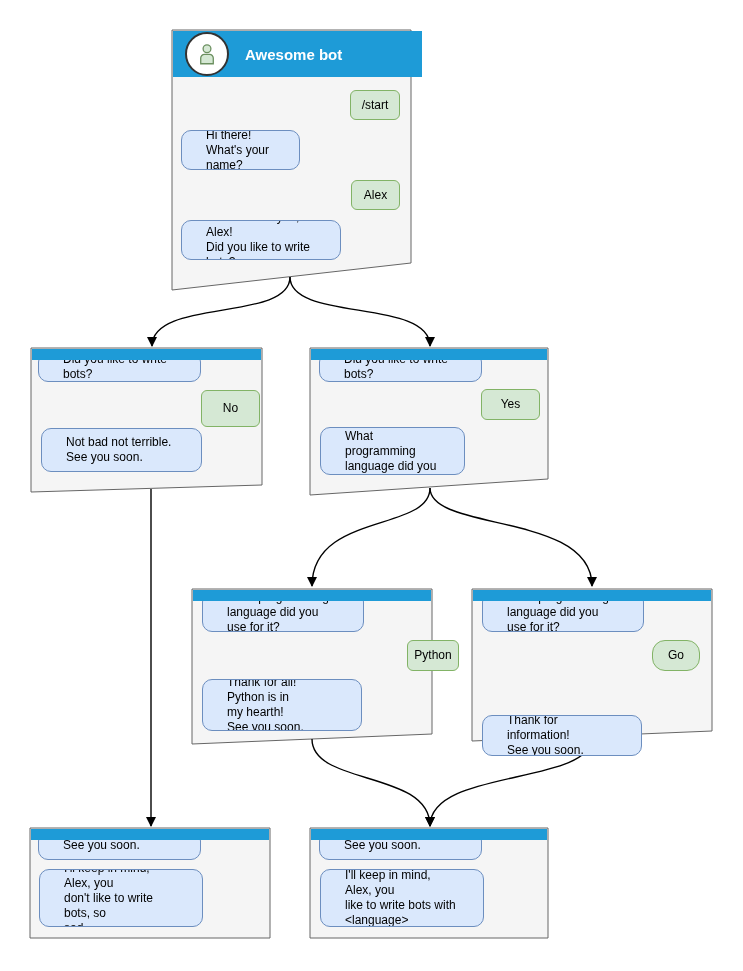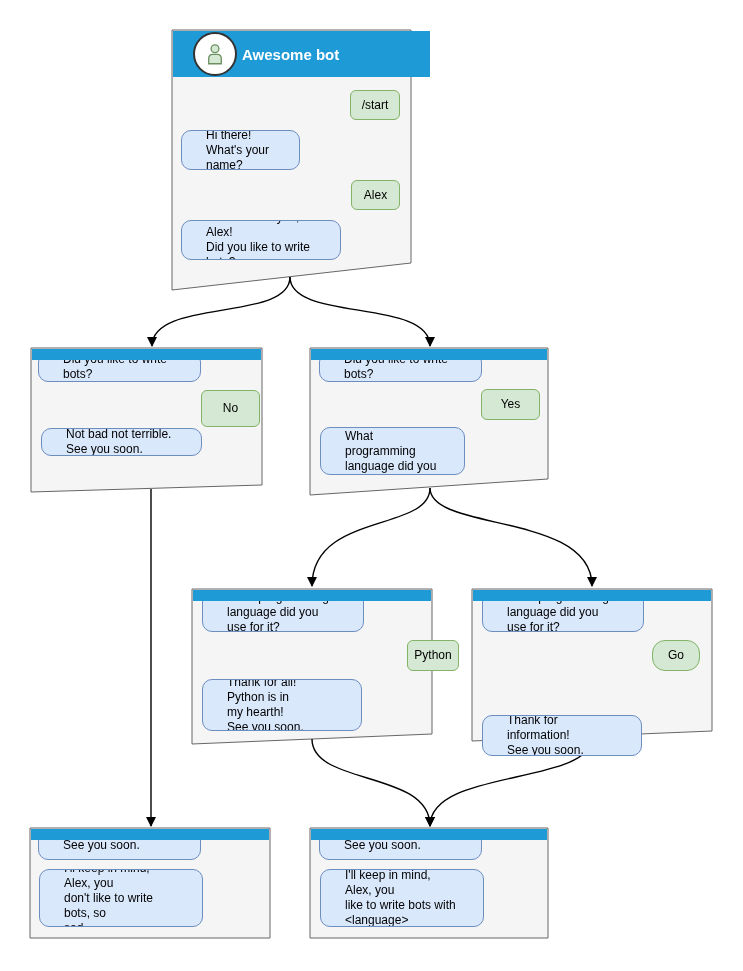--- a/index.html
+++ b/index.html
@@ -25,22 +25,22 @@
   .titlebar {
     position: absolute;
     background: var(--header_blue, #1E9BD7);
     z-index: 3;
   }
   .root-header {
     position: absolute;
     background: var(--header_blue, #1E9BD7);
     display: flex;
     align-items: center;
-    padding-left: 20px;
-    gap: 5px;
+    padding-left: 12px;
+    gap: 16px;
     z-index: 3;
   }
   .avatar-circle {
     width: 40px; height: 40px;
     background: #ffffff;
     border: 2px solid #333333;
     border-radius: 50%;
     display: flex; align-items: center; justify-content: center;
     flex: 0 0 auto;
   }
@@ -118,21 +118,21 @@
   <div class="bubble user" style="left:350px; top:90px; width:50px; height:30px;">/start</div>
   <div class="bubble bot" style="left:181px; top:130px; width:119px; height:40px;">Hi there!
 What's your name?</div>
   <div class="bubble user" style="left:351px; top:180px; width:49px; height:30px;">Alex</div>
   <div class="bubble bot" style="left:181px; top:220px; width:160px; height:40px;">Nice to meet you, Alex!
 Did you like to write bots?</div>
 
   <div class="bubble bot" style="left:38px; top:352px; width:163px; height:30px;">Did you like to write bots?</div>
   <div class="titlebar" style="left:32px; top:349px; width:229px; height:11px;"></div>
   <div class="bubble user" style="left:201px; top:390px; width:59px; height:37px;text-align:center;">No</div>
-  <div class="bubble bot" style="left:41px; top:428px; width:161px; height:28px;">Not bad not terrible.
+  <div class="bubble bot" style="left:41px; top:428px; width:161px; height:44px;">Not bad not terrible.
 See you soon.</div>
 
   <div class="bubble bot" style="left:319px; top:352px; width:163px; height:30px;">Did you like to write bots?</div>
   <div class="titlebar" style="left:311px; top:349px; width:236px; height:11px;"></div>
   <div class="bubble user" style="left:481px; top:389px; width:59px; height:31px;">Yes</div>
   <div class="bubble bot" style="left:320px; top:427px; width:145px; height:48px;">Cool! I'm too!
 What programming
 language did you use for it?</div>
 
   <div class="bubble bot" style="left:202px; top:592px; width:162px; height:40px;">What programming

